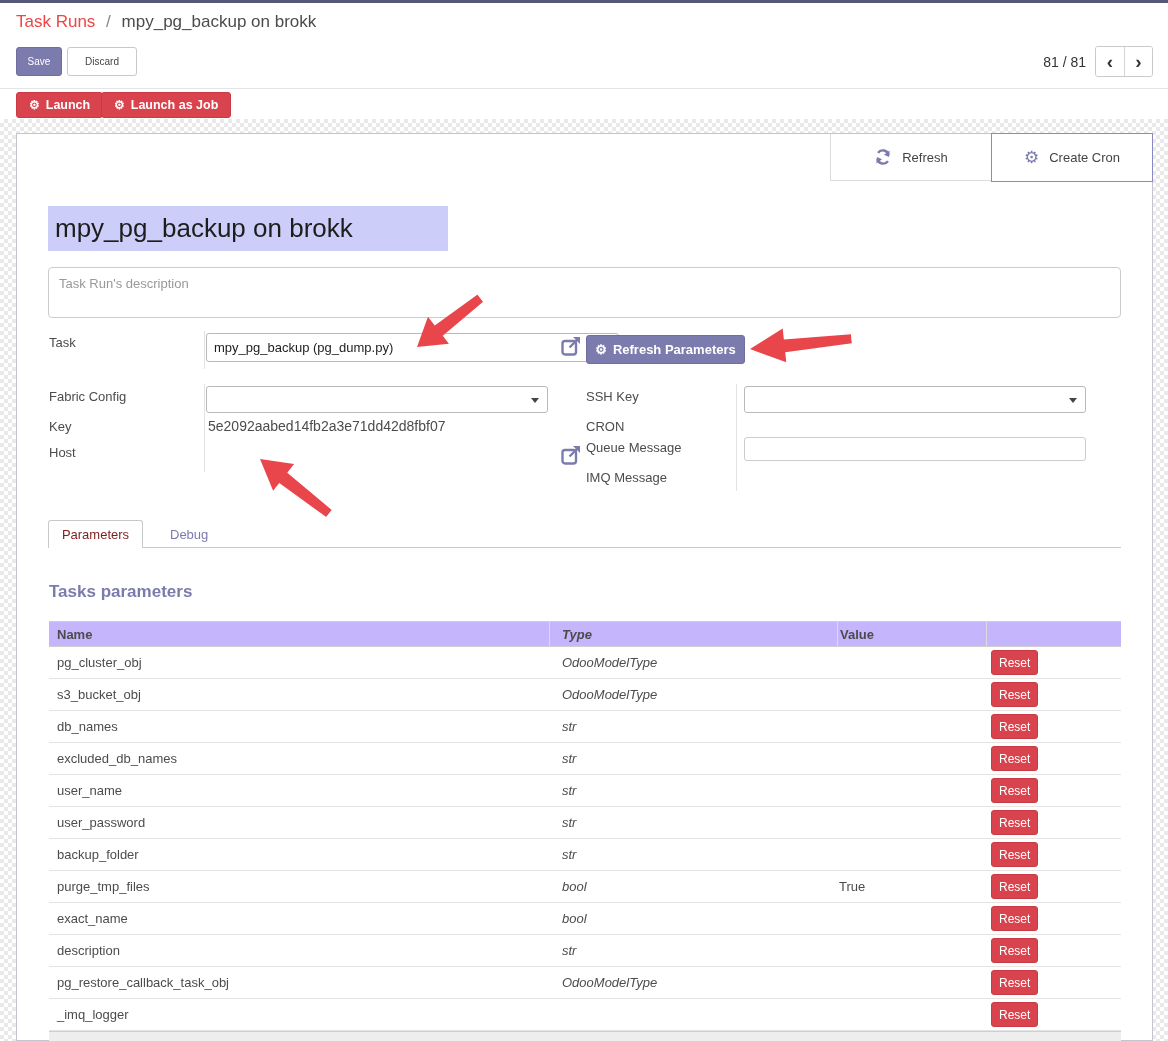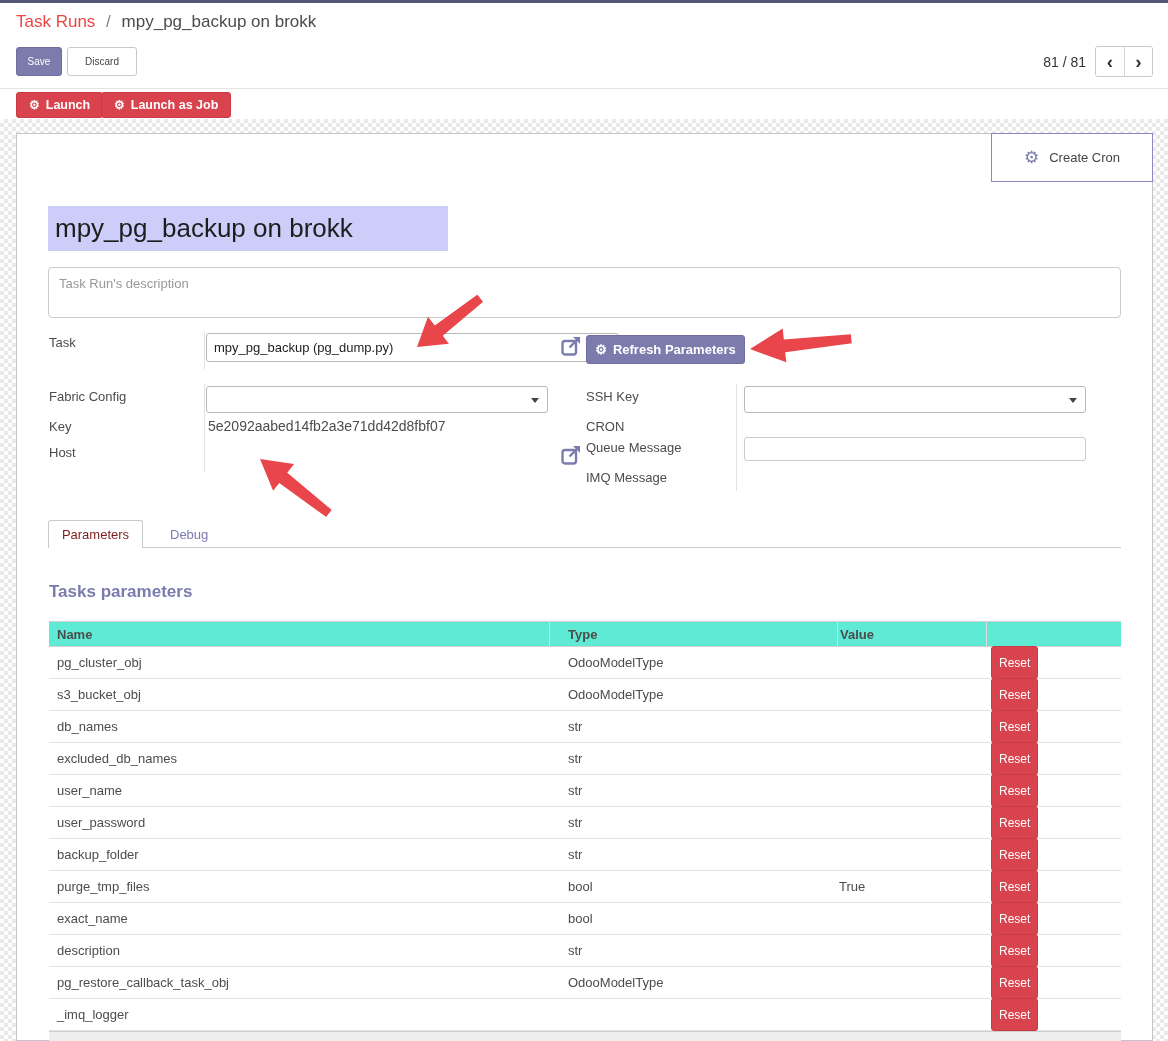--- a/index.html
+++ b/index.html
@@ -86,32 +86,32 @@
                 border-bottom:none; border-radius:3px 3px 0 0; display:flex; align-items:center; justify-content:center;
                 font-size:13px; color:#7f1d1d; z-index:2; cursor:pointer; }
   .tab-inactive { left:143px; top:386px; height:28px; display:flex; align-items:center; font-size:13px;
                   color:#7c7bad; z-index:2; cursor:pointer; padding:0 10px; }
   .tab-underline { left:31px; top:413px; width:1073px; height:1px; background:#c9c9c9; }
 
   .section-title { left:32px; top:448px; font-size:17px; font-weight:bold; color:#7c7bad; }
 
   
   .ptable { left:32px; top:487px; width:1072px; }
-  .thead { display:flex; height:26px; background:#5eead4; border-top:1px solid #cfcfcf; border-bottom:1px solid #cfcfcf;
+  .thead { display:flex; height:26px; background:#c4b5fd; border-top:1px solid #cfcfcf; border-bottom:1px solid #cfcfcf;
            font-size:13px; font-weight:bold; color:#4c4c4c; }
   .thead .cell { display:flex; align-items:center; }
   .trow { display:flex; height:32px; border-bottom:1px solid #e4e4e4; font-size:13px; color:#4c4c4c; background:#fff; }
   .trow .cell { display:flex; align-items:center; }
   .c-name { width:500px; padding-left:8px; }
-  .c-type { width:288px; padding-left:18px; border-left:1px solid transparent; }
+  .c-type { width:288px; padding-left:12px; border-left:1px solid transparent;font-style:italic; }
   .c-value { width:149px; padding-left:2px; }
   .c-actions { width:135px; padding-left:5px; }
   .thead .c-type, .thead .c-value, .thead .c-actions { border-left:1px solid #dcdcdc; }
   .reset-btn { background:#d9434e; color:#fff; border:1px solid #c93a44; border-radius:3px; font-size:12px;
-               font-family:"Liberation Sans",sans-serif; height:33px; padding:0 7px; cursor:pointer; }
+               font-family:"Liberation Sans",sans-serif; height:25px; padding:0 7px; cursor:pointer; }
   .tfoot { height:11px; background:#eee; border-top:1px solid #cfcfcf; }
 
   
   .arrow { position:absolute; z-index:10; pointer-events:none; }
 </style>
 </head>
 <body>
 
 <div class="abs top-strip"></div>
 
@@ -145,20 +145,29 @@
 <button class="abs btn danger-btn launch-job-btn">
   <span class="gear">⚙</span>
   <span>Launch as Job</span>
 </button>
 
 <div class="abs stripe-bg"></div>
 
 <div class="abs sheet">
 
   <div class="abs btnbox">
+    <div class="panel-btn refresh-btn">
+      <svg class="p-icon" width="18" height="18" viewBox="0 0 16 16">
+        <path d="M13 6.3 A5.2 5.2 0 0 0 3.6 4.4" fill="none" stroke="#7c7bad" stroke-width="2.1"></path>
+        <polygon points="13.9,2.2 13.4,7.9 8.9,5.9" fill="#7c7bad"></polygon>
+        <path d="M3 9.7 A5.2 5.2 0 0 0 12.4 11.6" fill="none" stroke="#7c7bad" stroke-width="2.1"></path>
+        <polygon points="2.1,13.8 2.6,8.1 7.1,10.1" fill="#7c7bad"></polygon>
+      </svg>
+      <span>Refresh</span>
+    </div>
     <div class="panel-btn create-cron-btn">
       <span class="gear-glyph">⚙</span>
       <span>Create Cron</span>
     </div>
   </div>
 
   <input class="abs title-input" value="mpy_pg_backup on brokk" style="">
 
   <textarea class="abs desc-input" placeholder="Task Run's description" style=""></textarea>
 

